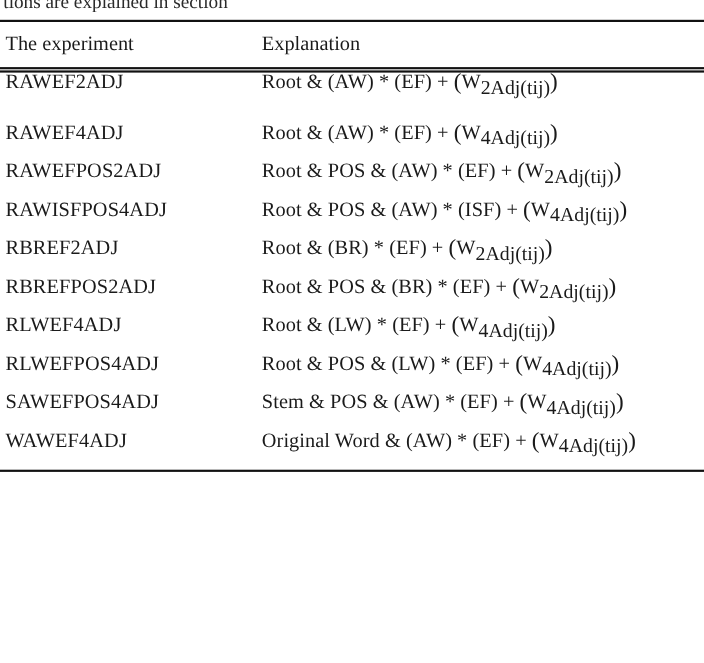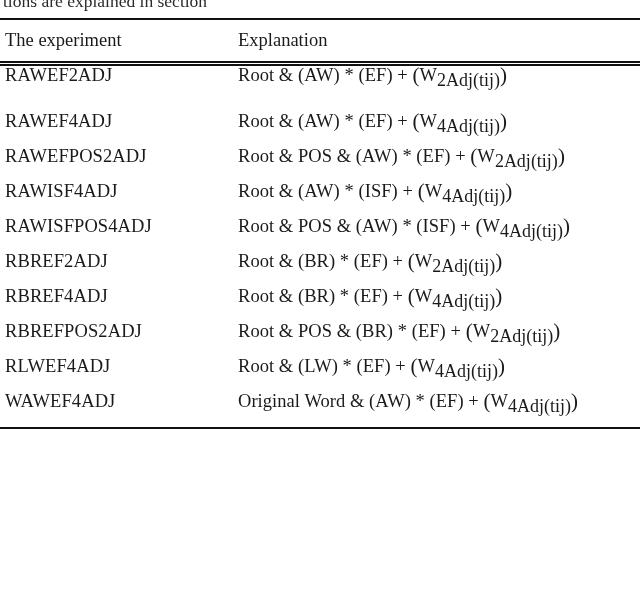--- a/index.html
+++ b/index.html
@@ -129,42 +129,42 @@
         </tr>
         <tr>
           <td class="name">RAWEF4ADJ</td>
           <td class="expl"><span>Root &amp; (AW) * (EF) + </span><span class="wterm"><span class="paren-big">(</span><span class="wvar">W</span><span class="sub">4Adj(tij)</span><span class="paren-big">)</span></span></td>
         </tr>
         <tr>
           <td class="name">RAWEFPOS2ADJ</td>
           <td class="expl"><span>Root &amp; POS &amp; (AW) * (EF) + </span><span class="wterm"><span class="paren-big">(</span><span class="wvar">W</span><span class="sub">2Adj(tij)</span><span class="paren-big">)</span></span></td>
         </tr>
         <tr>
-          <td class="name">RAWISF4ADJ</td>
-          <td class="expl"><span>Root &amp; (AW) * (ISF) + </span><span class="wterm"><span class="paren-big">(</span><span class="wvar">W</span><span class="sub">4Adj(tij)</span><span class="paren-big">)</span></span></td>
-        </tr>
-        <tr>
           <td class="name">RAWISFPOS4ADJ</td>
           <td class="expl"><span>Root &amp; POS &amp; (AW) * (ISF) + </span><span class="wterm"><span class="paren-big">(</span><span class="wvar">W</span><span class="sub">4Adj(tij)</span><span class="paren-big">)</span></span></td>
         </tr>
         <tr>
           <td class="name">RBREF2ADJ</td>
           <td class="expl"><span>Root &amp; (BR) * (EF) + </span><span class="wterm"><span class="paren-big">(</span><span class="wvar">W</span><span class="sub">2Adj(tij)</span><span class="paren-big">)</span></span></td>
         </tr>
         <tr>
-          <td class="name">RBREF4ADJ</td>
-          <td class="expl"><span>Root &amp; (BR) * (EF) + </span><span class="wterm"><span class="paren-big">(</span><span class="wvar">W</span><span class="sub">4Adj(tij)</span><span class="paren-big">)</span></span></td>
-        </tr>
-        <tr>
           <td class="name">RBREFPOS2ADJ</td>
           <td class="expl"><span>Root &amp; POS &amp; (BR) * (EF) + </span><span class="wterm"><span class="paren-big">(</span><span class="wvar">W</span><span class="sub">2Adj(tij)</span><span class="paren-big">)</span></span></td>
         </tr>
         <tr>
           <td class="name">RLWEF4ADJ</td>
           <td class="expl"><span>Root &amp; (LW) * (EF) + </span><span class="wterm"><span class="paren-big">(</span><span class="wvar">W</span><span class="sub">4Adj(tij)</span><span class="paren-big">)</span></span></td>
+        </tr>
+        <tr>
+          <td class="name">RLWEFPOS4ADJ</td>
+          <td class="expl"><span>Root &amp; POS &amp; (LW) * (EF) + </span><span class="wterm"><span class="paren-big">(</span><span class="wvar">W</span><span class="sub">4Adj(tij)</span><span class="paren-big">)</span></span></td>
+        </tr>
+        <tr>
+          <td class="name">SAWEFPOS4ADJ</td>
+          <td class="expl"><span>Stem &amp; POS &amp; (AW) * (EF) + </span><span class="wterm"><span class="paren-big">(</span><span class="wvar">W</span><span class="sub">4Adj(tij)</span><span class="paren-big">)</span></span></td>
         </tr>
         <tr>
           <td class="name">WAWEF4ADJ</td>
           <td class="expl"><span>Original Word &amp; (AW) * (EF) + </span><span class="wterm"><span class="paren-big">(</span><span class="wvar">W</span><span class="sub">4Adj(tij)</span><span class="paren-big">)</span></span></td>
         </tr>
       </tbody>
   </table>
 
   <div class="rule rule-bottom"></div>
 

